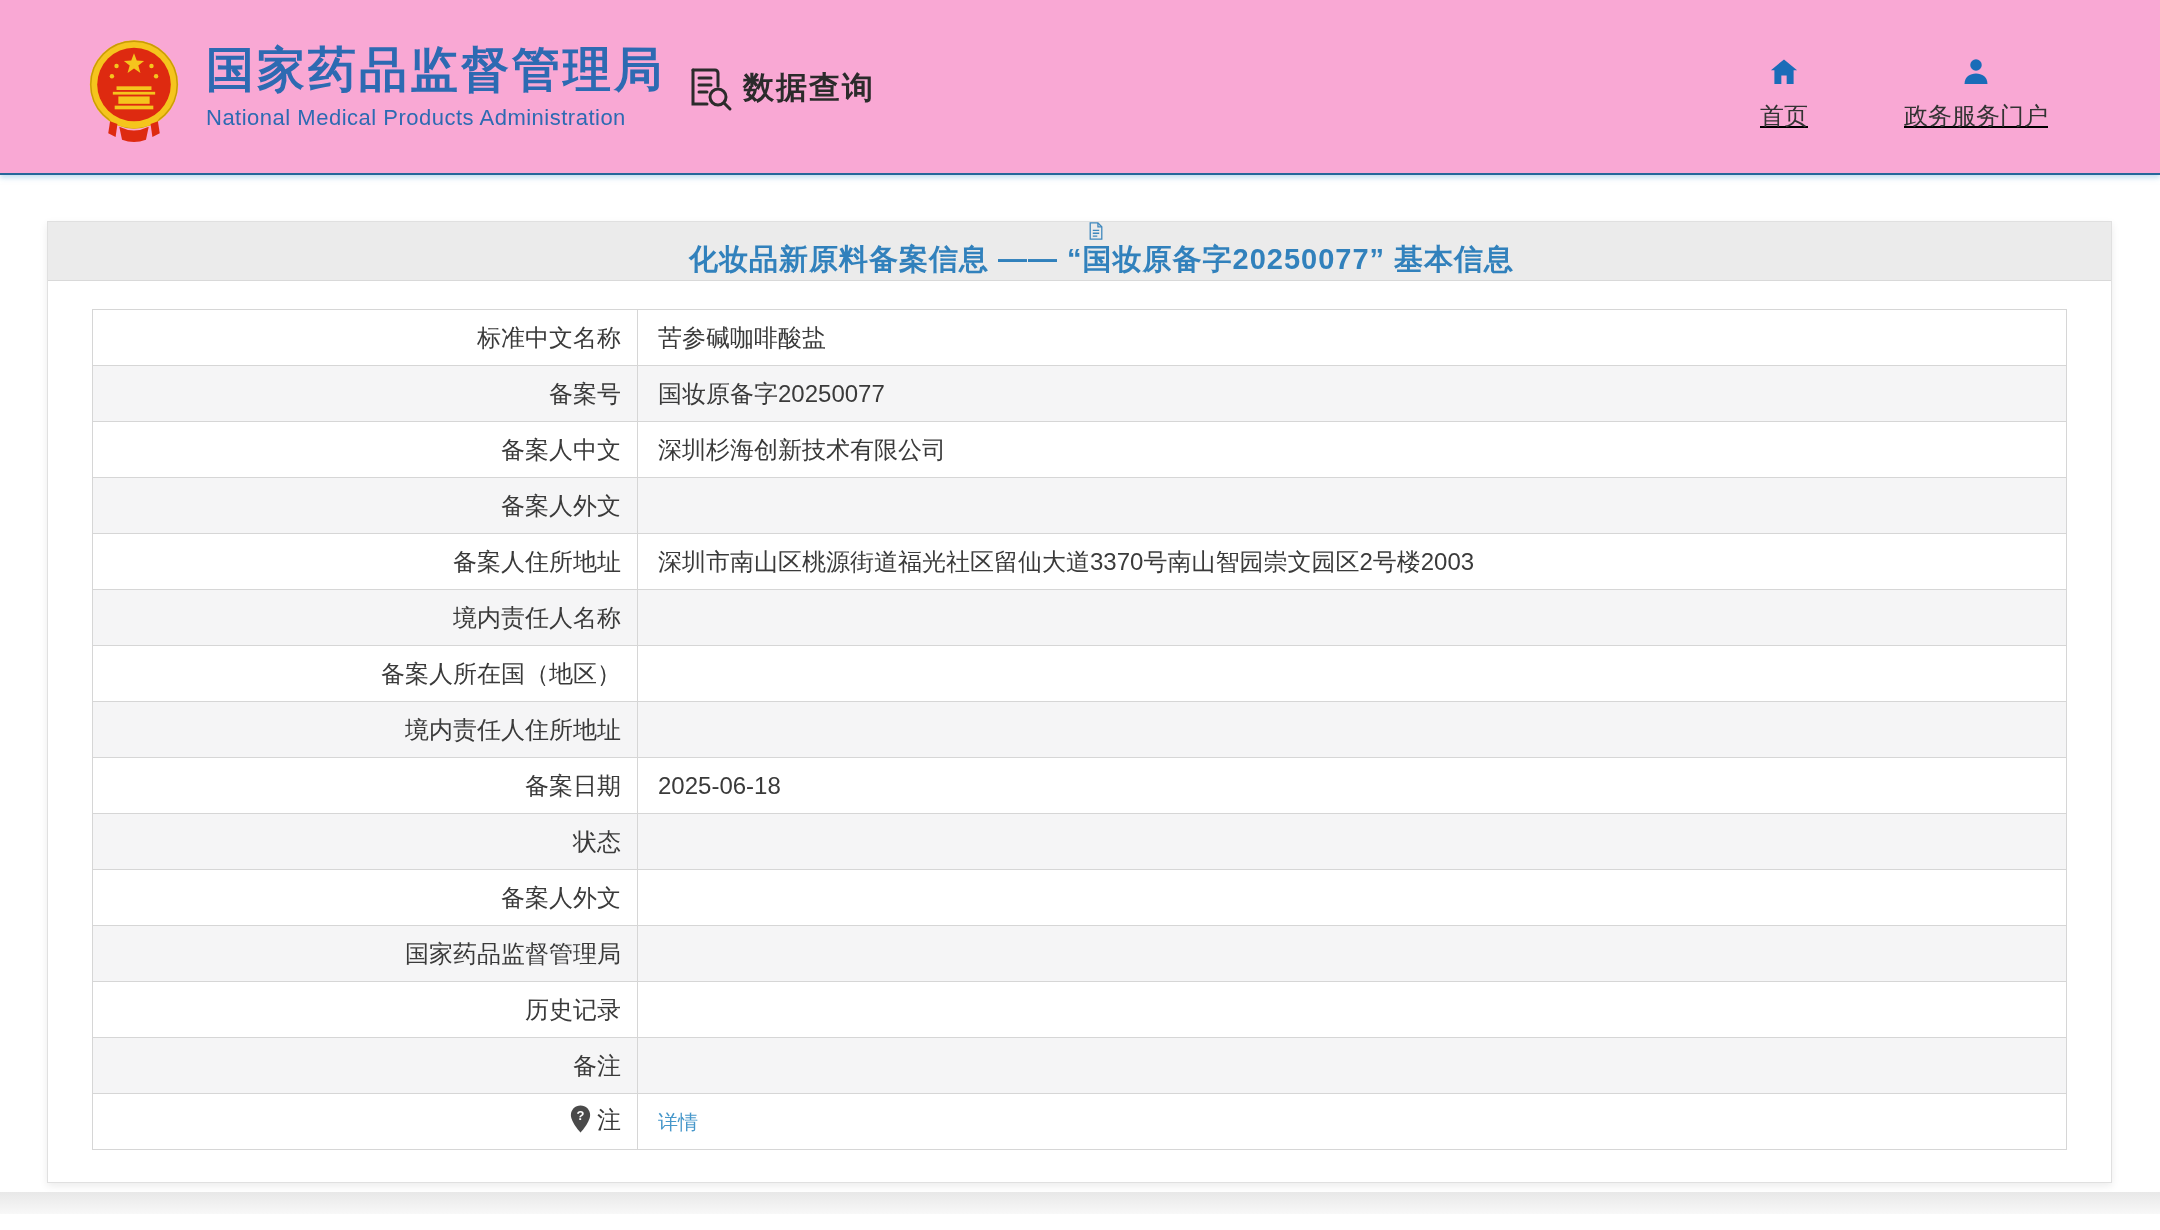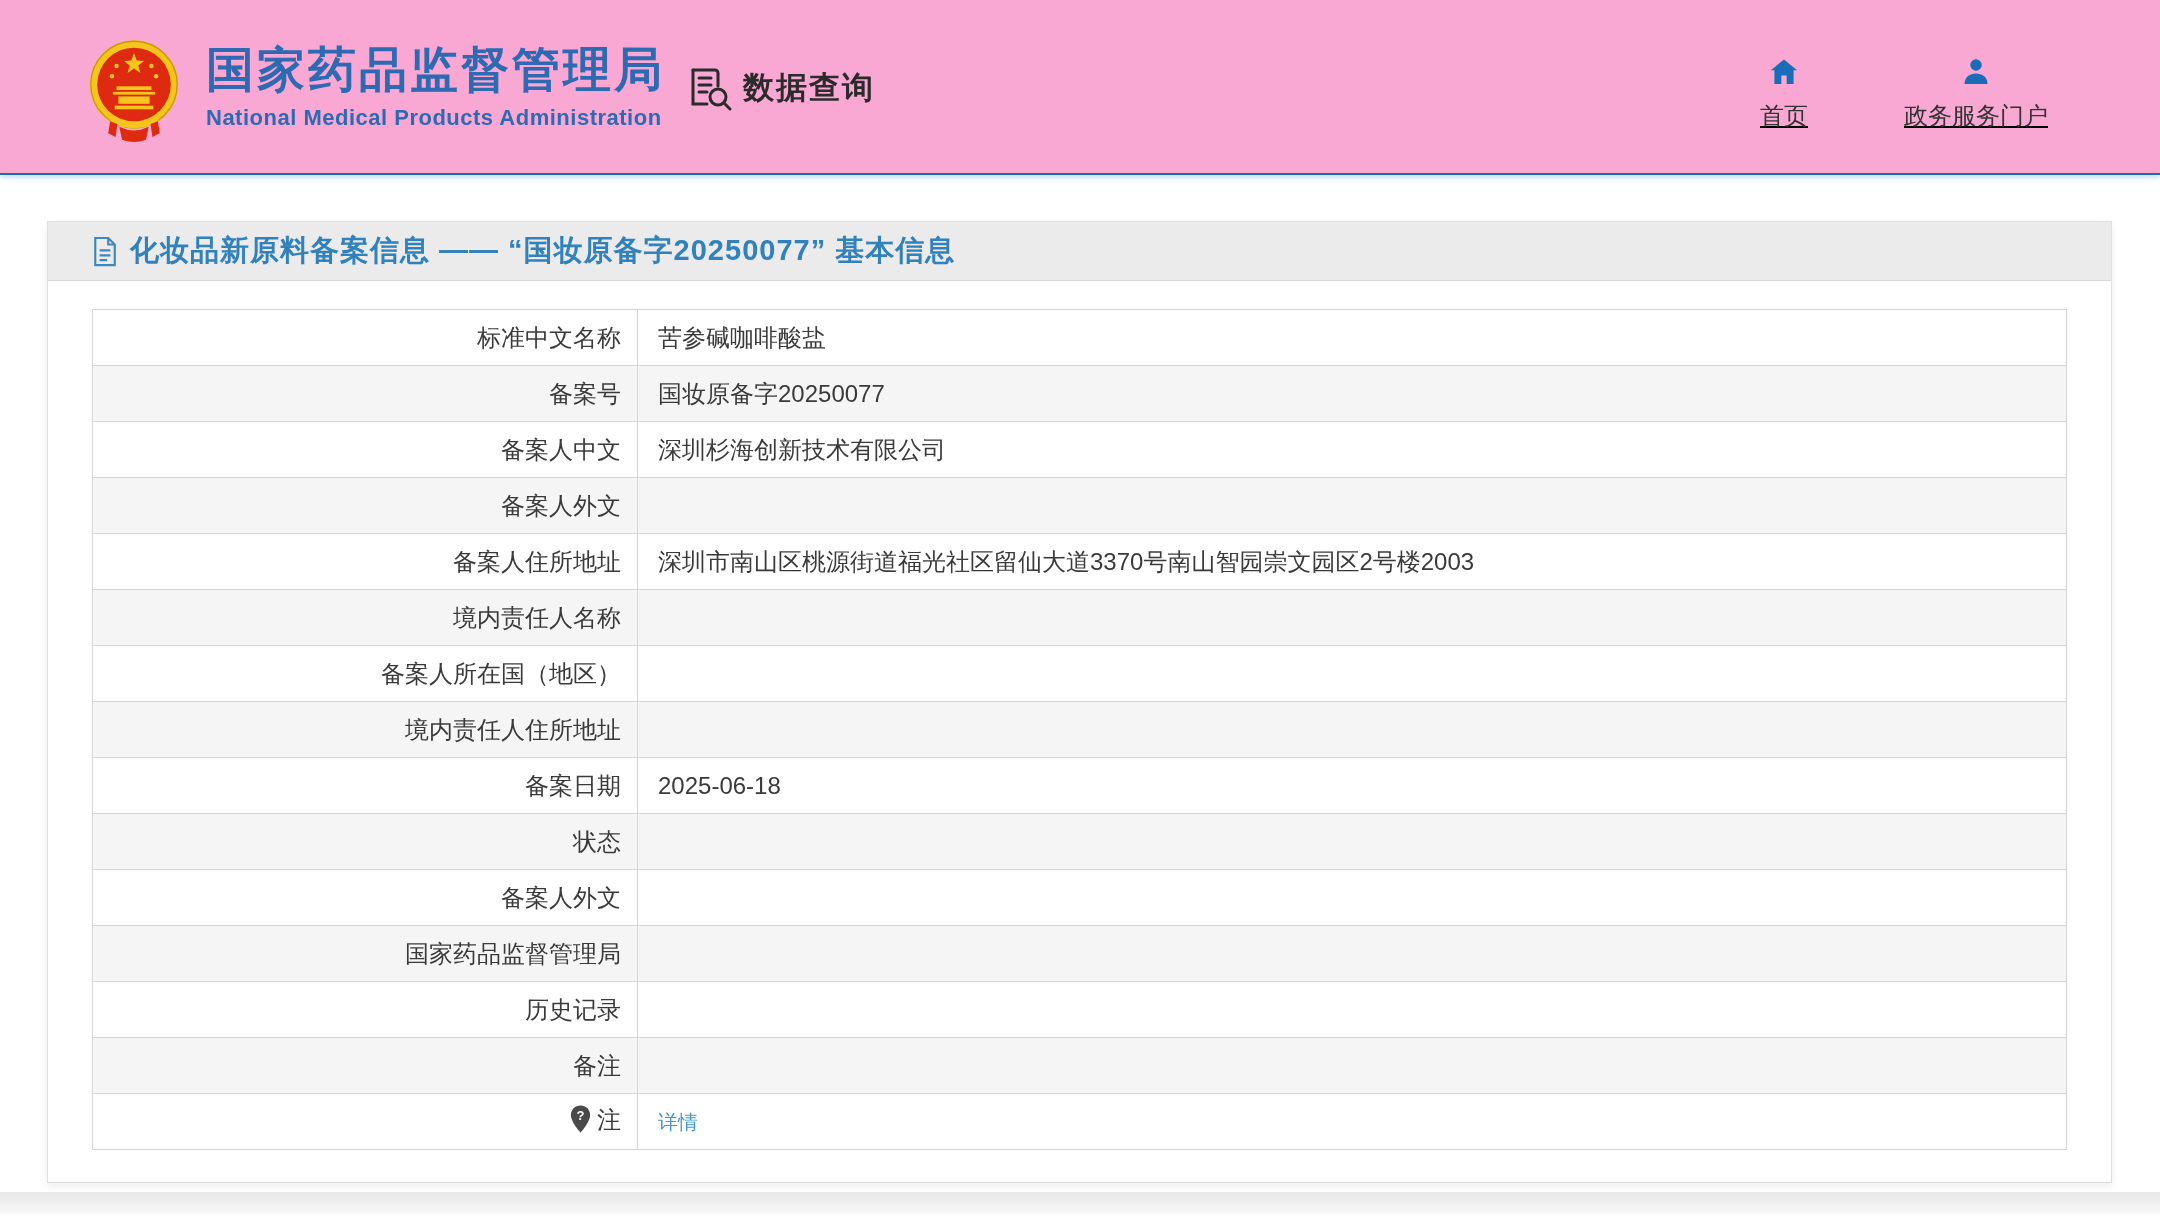--- a/index.html
+++ b/index.html
@@ -7,34 +7,34 @@
     font-family:"Liberation Sans", sans-serif; overflow:hidden; }
 
   
   .header { position:relative; height:175px; background:#f9a8d4;
     border-bottom:2px solid #25689a;
     box-shadow:0 3px 5px rgba(150,200,230,.55); }
   .brand { position:absolute; left:88px; top:38px; display:flex; align-items:flex-start; cursor:pointer; }
   .brand-logo { width:92px; height:104px; }
   .brand-text { margin-left:26px; padding-top:6px; }
   .brand-title { font-size:48px; font-weight:700; color:#2d6ab2; letter-spacing:3px; line-height:1.1; }
-  .brand-sub { font-size:22px; font-weight:700; color:#2d6ab2; margin-top:8px; letter-spacing:.5px; }
+  .brand-sub { font-size:22px; font-weight:400; color:#2d6ab2; margin-top:8px; letter-spacing:.5px; }
   .dq { position:absolute; left:685px; top:64px; display:flex; align-items:center; cursor:pointer; }
   .dq-icon { width:48px; height:48px; margin-right:10px; }
   .dq-label { font-size:31px; font-weight:600; color:#2b2b2b; letter-spacing:2px; }
   .hnav { position:absolute; right:112px; top:56px; display:flex; gap:96px;text-decoration:underline; }
   .hnav-item { display:flex; flex-direction:column; align-items:center; cursor:pointer; }
   .hnav-item svg { width:32px; height:32px; }
   .hnav-label { margin-top:12px; font-size:24px; color:#333333; white-space:nowrap; }
 
   
   .card { margin:46px auto 0 47px; width:2065px; background:#ffffff;
     border:1px solid #e0e0e0; box-shadow:0 3px 8px rgba(0,0,0,.08); }
   .section-bar { height:59px; background:#ebebeb; border-bottom:1px solid #d9d9d9;
-    display:flex; align-items:center; padding-left:44px; }
+    display:flex; align-items:center; padding-left:44px;flex-direction:column; }
   .section-icon { width:26px; height:31px; margin-right:12px; }
   .section-title { font-size:29px; font-weight:700; color:#3181bc; letter-spacing:1px; }
 
   
   .tbl-wrap { padding:28px 44px 32px 44px; }
   table { width:100%; border-collapse:collapse; table-layout:fixed;
     border:1px solid #c8c8c8; }
   col.c-label { width:545px; }
   tr { height:56px; }
   tr:nth-child(even) { background:#f5f5f6; }

